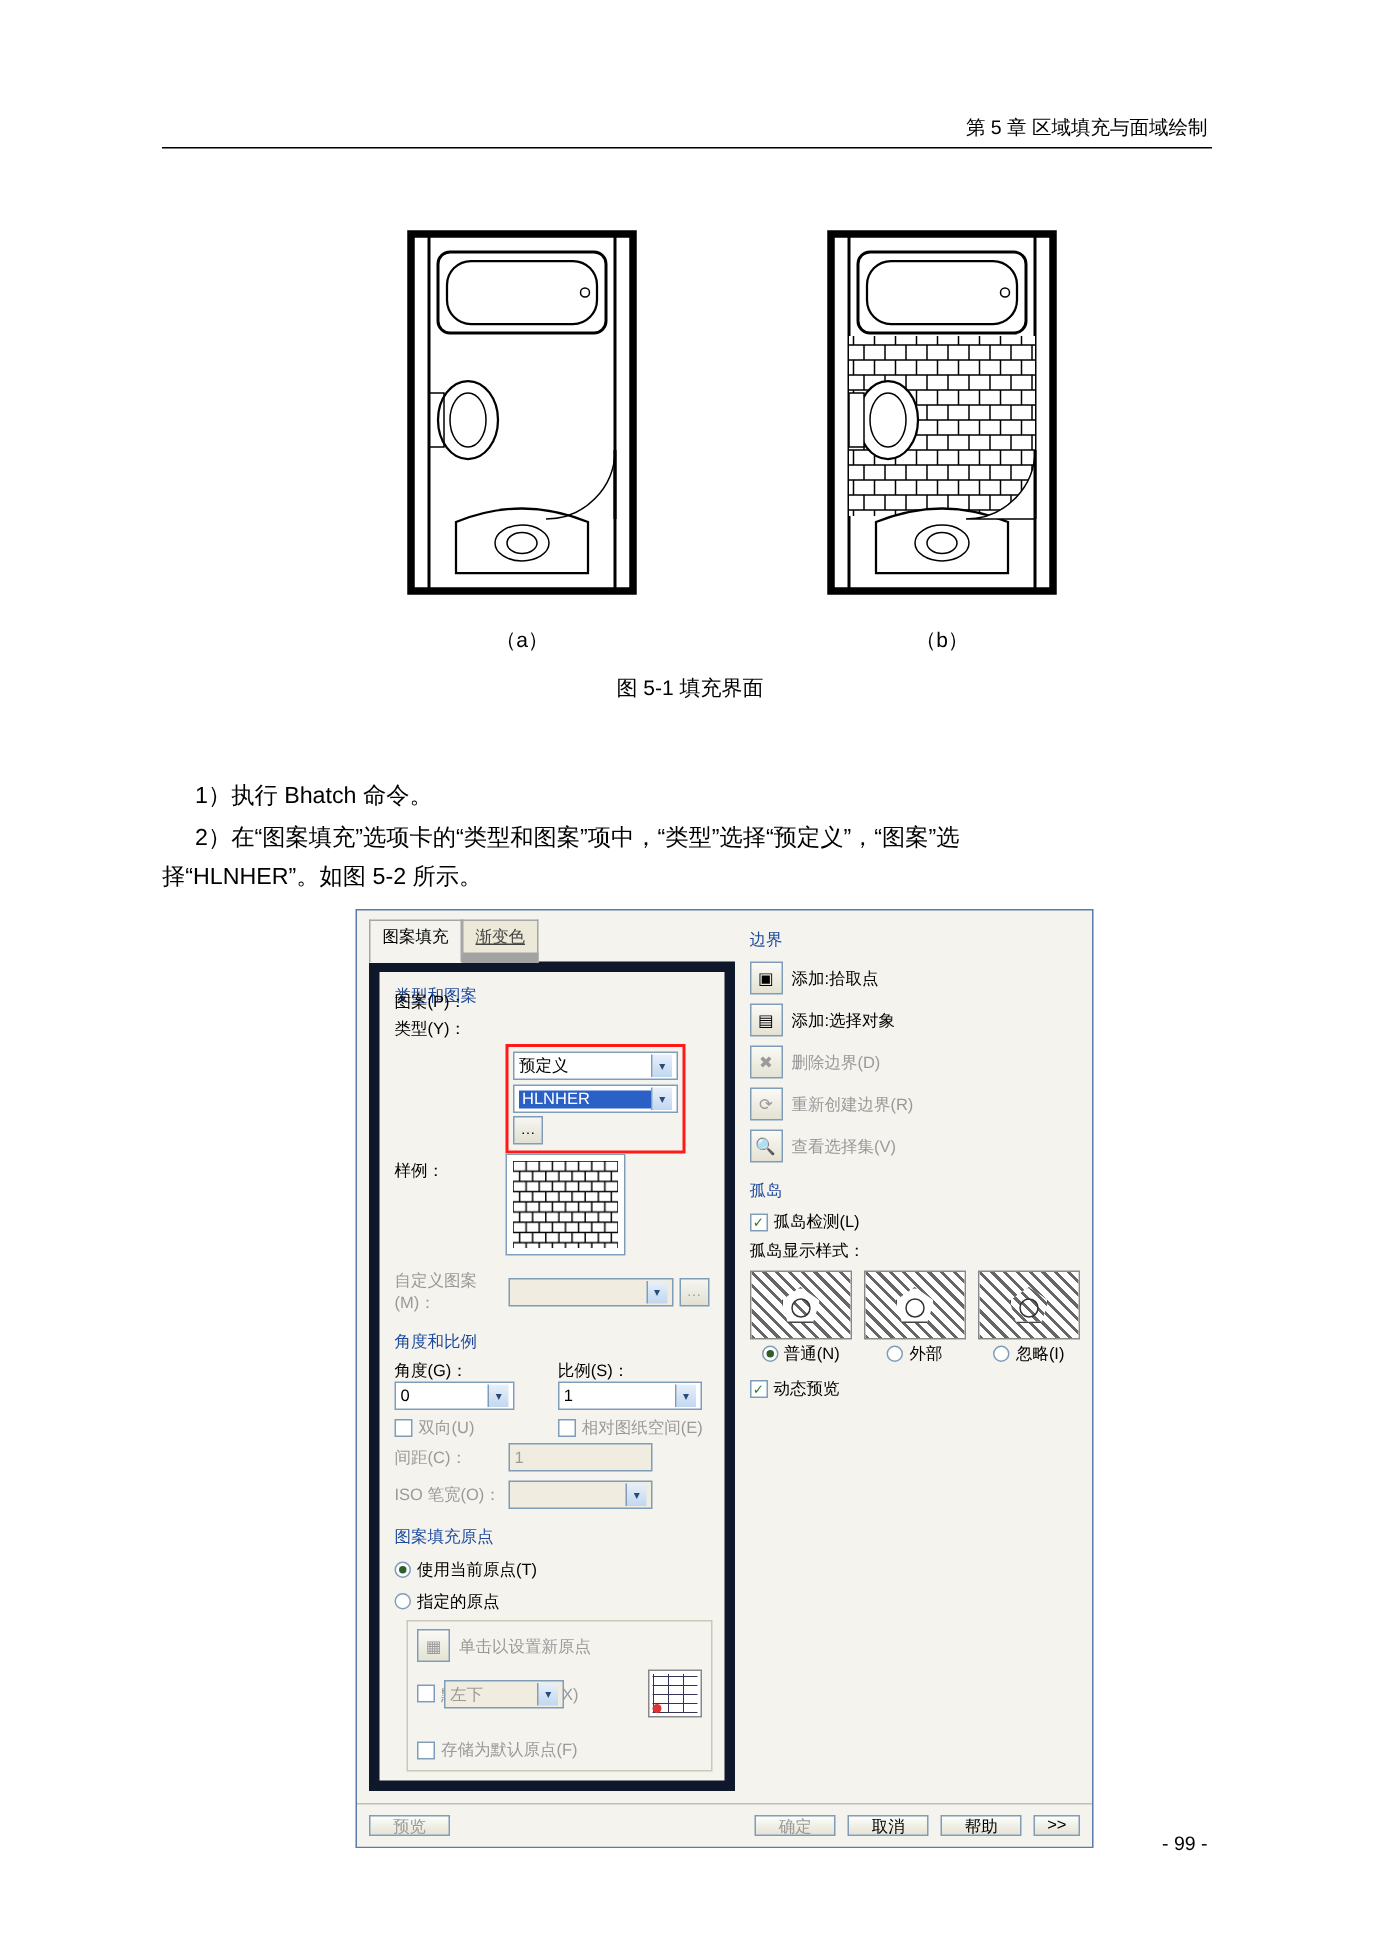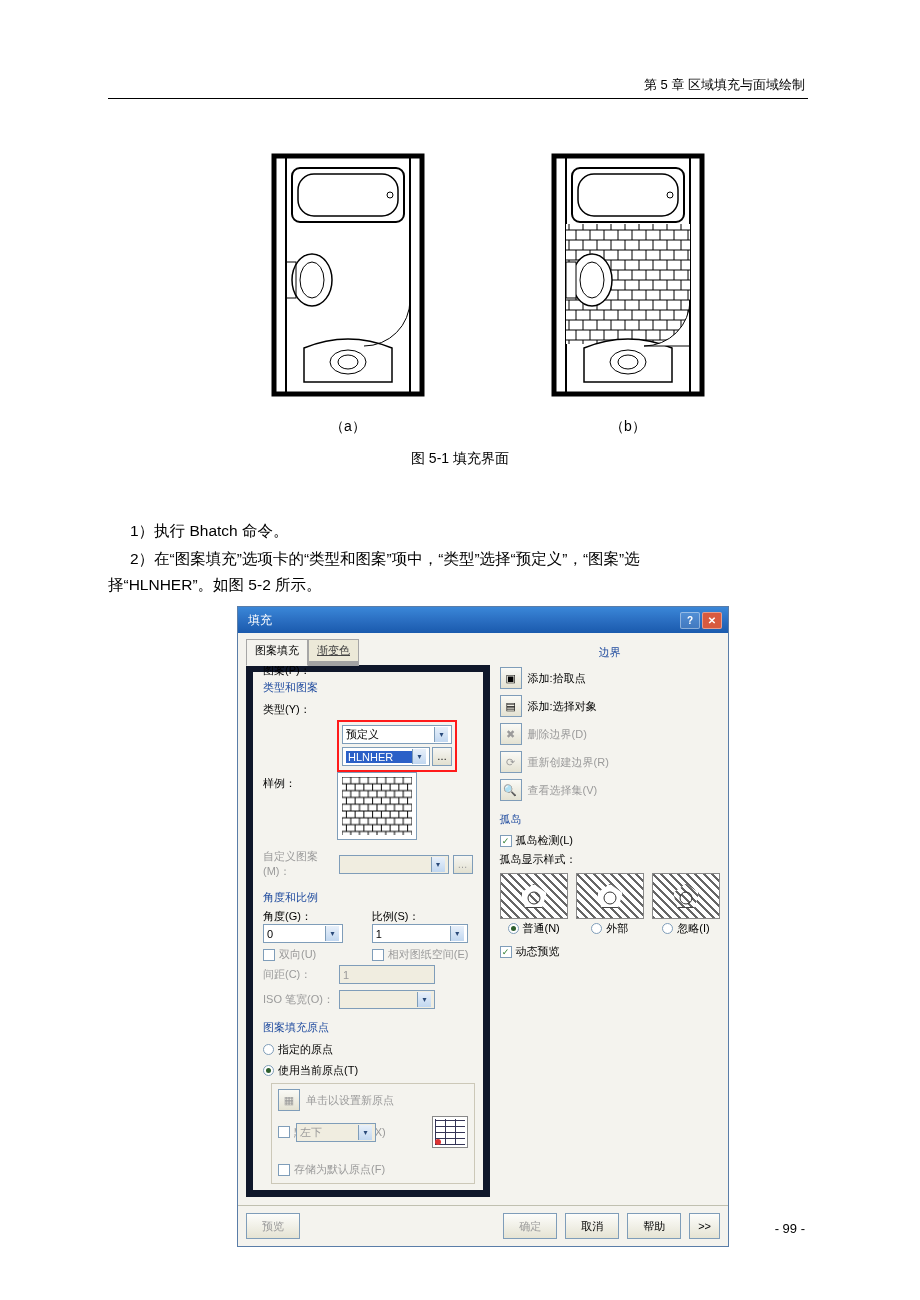--- a/index.html
+++ b/index.html
@@ -109,21 +109,21 @@
   .left-col { flex: 1.05; }
   .right-col { flex: 0.95; padding-top:4px;}
   .tabs { display:flex; gap:0; margin-bottom:-1px;}
   .tab {
     padding: 3px 8px;
     border: 1px solid #a6a6a6;
     background: #f4f3ee;
     font-size: 11px;
     position: relative;
   }
-  .tab.inactive { background:#ece9d8; border-bottom:5px solid #a3a3a3; color:#444;text-decoration:underline;}
+  .tab.inactive { background:#ece9d8; border-bottom:7px solid #a3a3a3; color:#444;text-decoration:underline;}
   .tab.active { border-bottom:1px solid #f4f3ee; z-index:2;}
   .tabpanel { border:7px solid #0f172a; padding:6px 0 0 0;}
   .fieldset-label {
     color: #1e4a9e;
     font-size: 11px;
     padding: 2px 0 4px 10px;
   }
   .form-row {
     display: flex;
     align-items: center;
@@ -148,21 +148,21 @@
   }
   .disabled { color:#9a9a9a !important; }
   .disabled .select, .disabled .txt, .select.sdisabled, .txt.sdisabled { background:#f0ede0; color:#9a9a9a;}
   .redbox {
     border: 2px solid #ff1a1a;
     padding: 3px 3px 4px 3px;
     margin: 0 8px 4px 84px;
     width: 120px;
   }
   .redbox .select{ width:100%;}
-  .redbox-row2 { display:flex; gap:2px; margin-top:3px;}
+  .redbox-row2 { display:flex; gap:2px; margin-top:3px;flex-direction:column;}
   .redbox-row2 .select { flex:1;}
   .redbox-row2 .select span:first-child{ background:#2b60c7;color:#fff;padding:0 2px;flex:1;}
   .dotsbtn {
     width:20px;height:19px;border:1px solid #7f9db9;
     background:linear-gradient(#f6f6f2,#e2e0d0);
     display:flex;align-items:center;justify-content:center;font-size:10px;
   }
   .swatch-sample {
     margin: 4px 8px 6px 84px;
     width: 80px; height: 68px;
@@ -195,21 +195,21 @@
   .pentagon{position:absolute;left:50%;top:50%;transform:translate(-50%,-50%);
     width:26px;height:24px;background:#fff;border:1px solid #444;clip-path:polygon(50% 0,100% 38%,82% 100%,18% 100%,0 38%);}
   .pentagon.fill::after{content:"";position:absolute;inset:0;background:repeating-linear-gradient(45deg,#666 0 2px,#fff 2px 6px);}
   .circle-in{position:absolute;left:50%;top:55%;transform:translate(-50%,-50%);width:13px;height:13px;border:1px solid #333;border-radius:50%;background:#fff;}
   .footer-row{
     border-top:1px solid #c0c0b0;
     padding:7px 8px; display:flex; gap:8px; align-items:center;
     background:#f4f3ee;
   }
   .btn{
-    border:1px solid #7f9db9;height:26px;padding:0 8px;min-width:54px;
+    border:1px solid #7f9db9;height:14px;padding:0 8px;min-width:54px;
     background:linear-gradient(#fdfdfb,#e5e3d3);
     font-size:11px;display:flex;align-items:center;justify-content:center;
   }
   .btn.disabled{color:#9a9a9a;}
   .caption-52 {
     text-align:center; font-size:14px; margin-top:6px;
   }
   .mini-map{
     width:36px;height:32px;border:1px solid #888;background:#fff;position:relative;
   }
@@ -287,26 +287,20 @@
 <div class="caption-51">图 5-1 填充界面</div>
 
 <div class="body-text bt1">1）执行 Bhatch 命令。</div>
 <div class="body-text bt2">
   <p>2）在“图案填充”选项卡的“类型和图案”项中，“类型”选择“预定义”，“图案”选</p>
   <p>择“HLNHER”。如图 5-2 所示。</p>
 </div>
 
 <div class="figure52-wrap">
   <div class="dialog">
-    <div class="titlebar">
-      <span>填充</span>
-      <span class="spacer"></span>
-      <span class="win-btn">?</span>
-      <span class="win-btn win-close">✕</span>
-    </div>
     <div class="dialog-body">
       <div class="left-col">
         <div class="tabs">
           <div class="tab active">图案填充</div>
           <div class="tab inactive">渐变色</div>
         </div>
         <div class="tabpanel">
           <div class="fieldset-label">类型和图案</div>
           <div class="form-row">
             <label>类型(Y)：</label>
@@ -386,28 +380,28 @@
             <div class="select sdisabled" style="width:96px;">
                 <span></span>
                 <span class="arrow">▾</span>
               </div>
           </div>
 
           <div class="section-gap"></div>
           <div class="fieldset-label">图案填充原点</div>
           <div class="form-row">
             <div class="radio">
+              <span class="dot on"></span>
+                <span>使用当前原点(T)</span>
+            </div>
+          </div>
+          <div class="form-row">
+            <div class="radio">
               <span class="dot"></span>
                 <span>指定的原点</span>
-            </div>
-          </div>
-          <div class="form-row">
-            <div class="radio">
-              <span class="dot on"></span>
-                <span>使用当前原点(T)</span>
             </div>
           </div>
           <div class="origin-box">
             <div class="origin-row disabled">
               <div class="icon-btn">▦</div>
               <span>单击以设置新原点</span>
             </div>
             <div class="origin-row">
               <div class="cb disabled">
                 <span class="box"></span>
@@ -427,21 +421,21 @@
             <div style="height:10px;"></div>
             <div class="cb disabled">
               <span class="box"></span>
                 <span>存储为默认原点(F)</span>
             </div>
           </div>
         </div>
       </div>
 
       <div class="right-col">
-        <div class="fieldset-label" style="padding-left:0;text-align:center;">边界</div>
+        <div class="fieldset-label" style="padding-left:0;">边界</div>
         <div class="btn-row" style="padding-left:0;">
           <div class="icon-btn">▣</div>
           <span>添加:拾取点</span>
         </div>
         <div class="btn-row" style="padding-left:0;">
           <div class="icon-btn">▤</div>
           <span>添加:选择对象</span>
         </div>
         <div class="btn-row disabled" style="padding-left:0;">
           <div class="icon-btn">✖</div>

